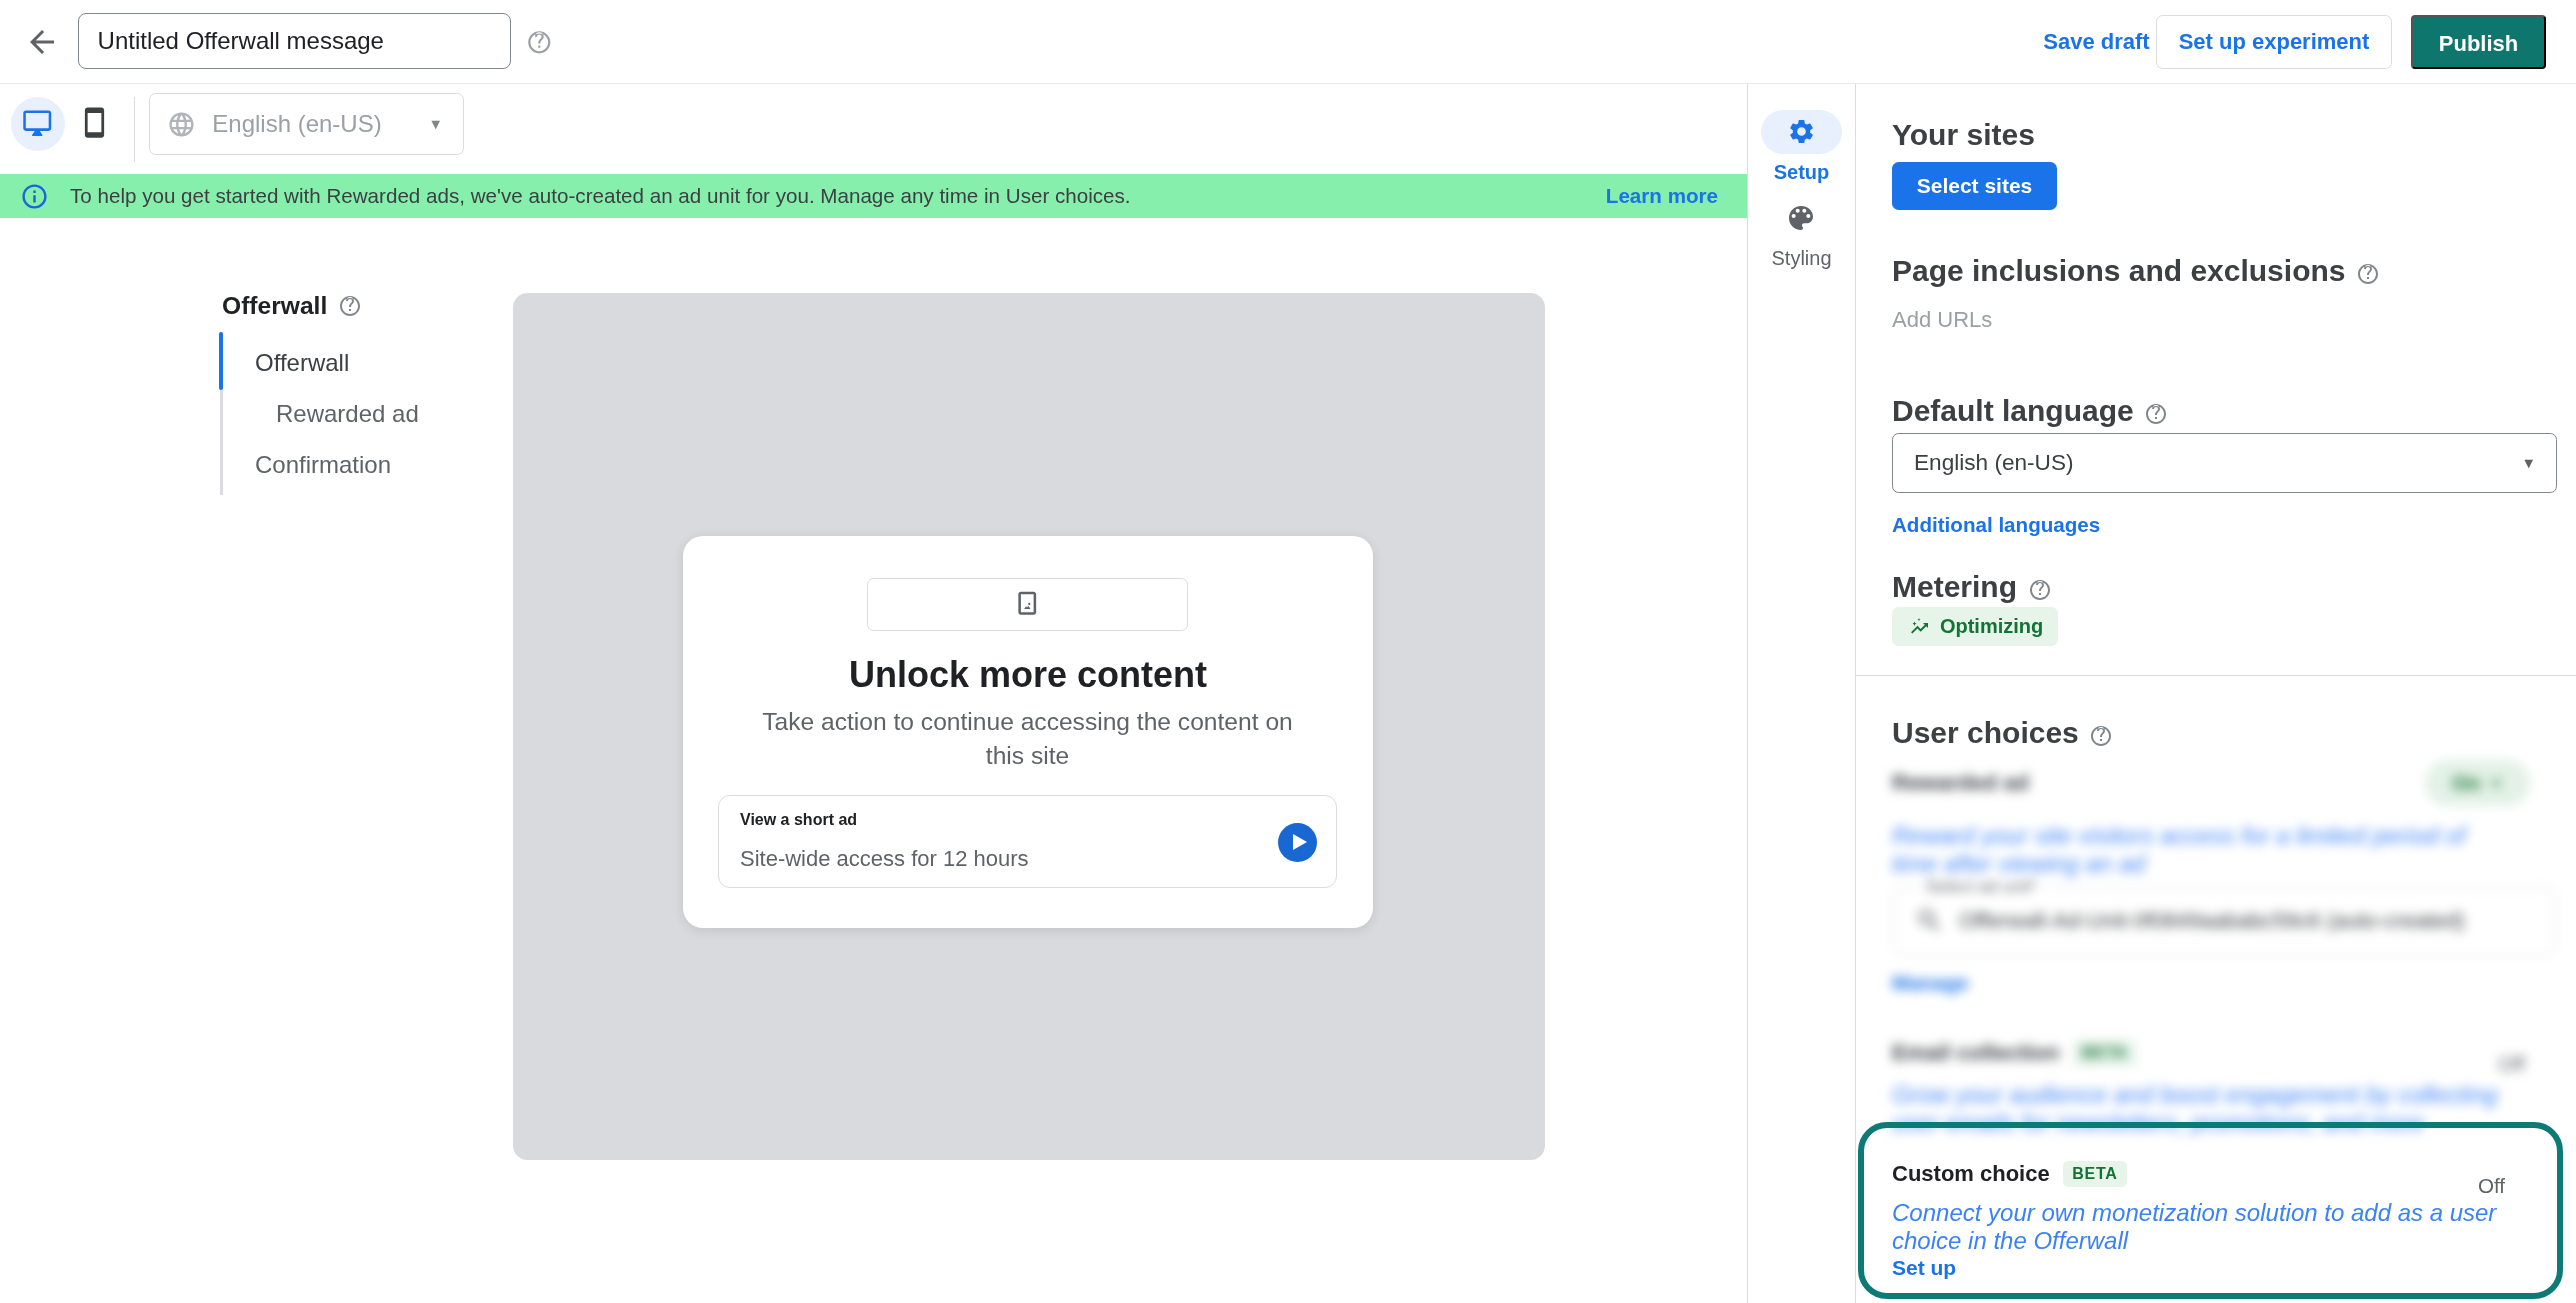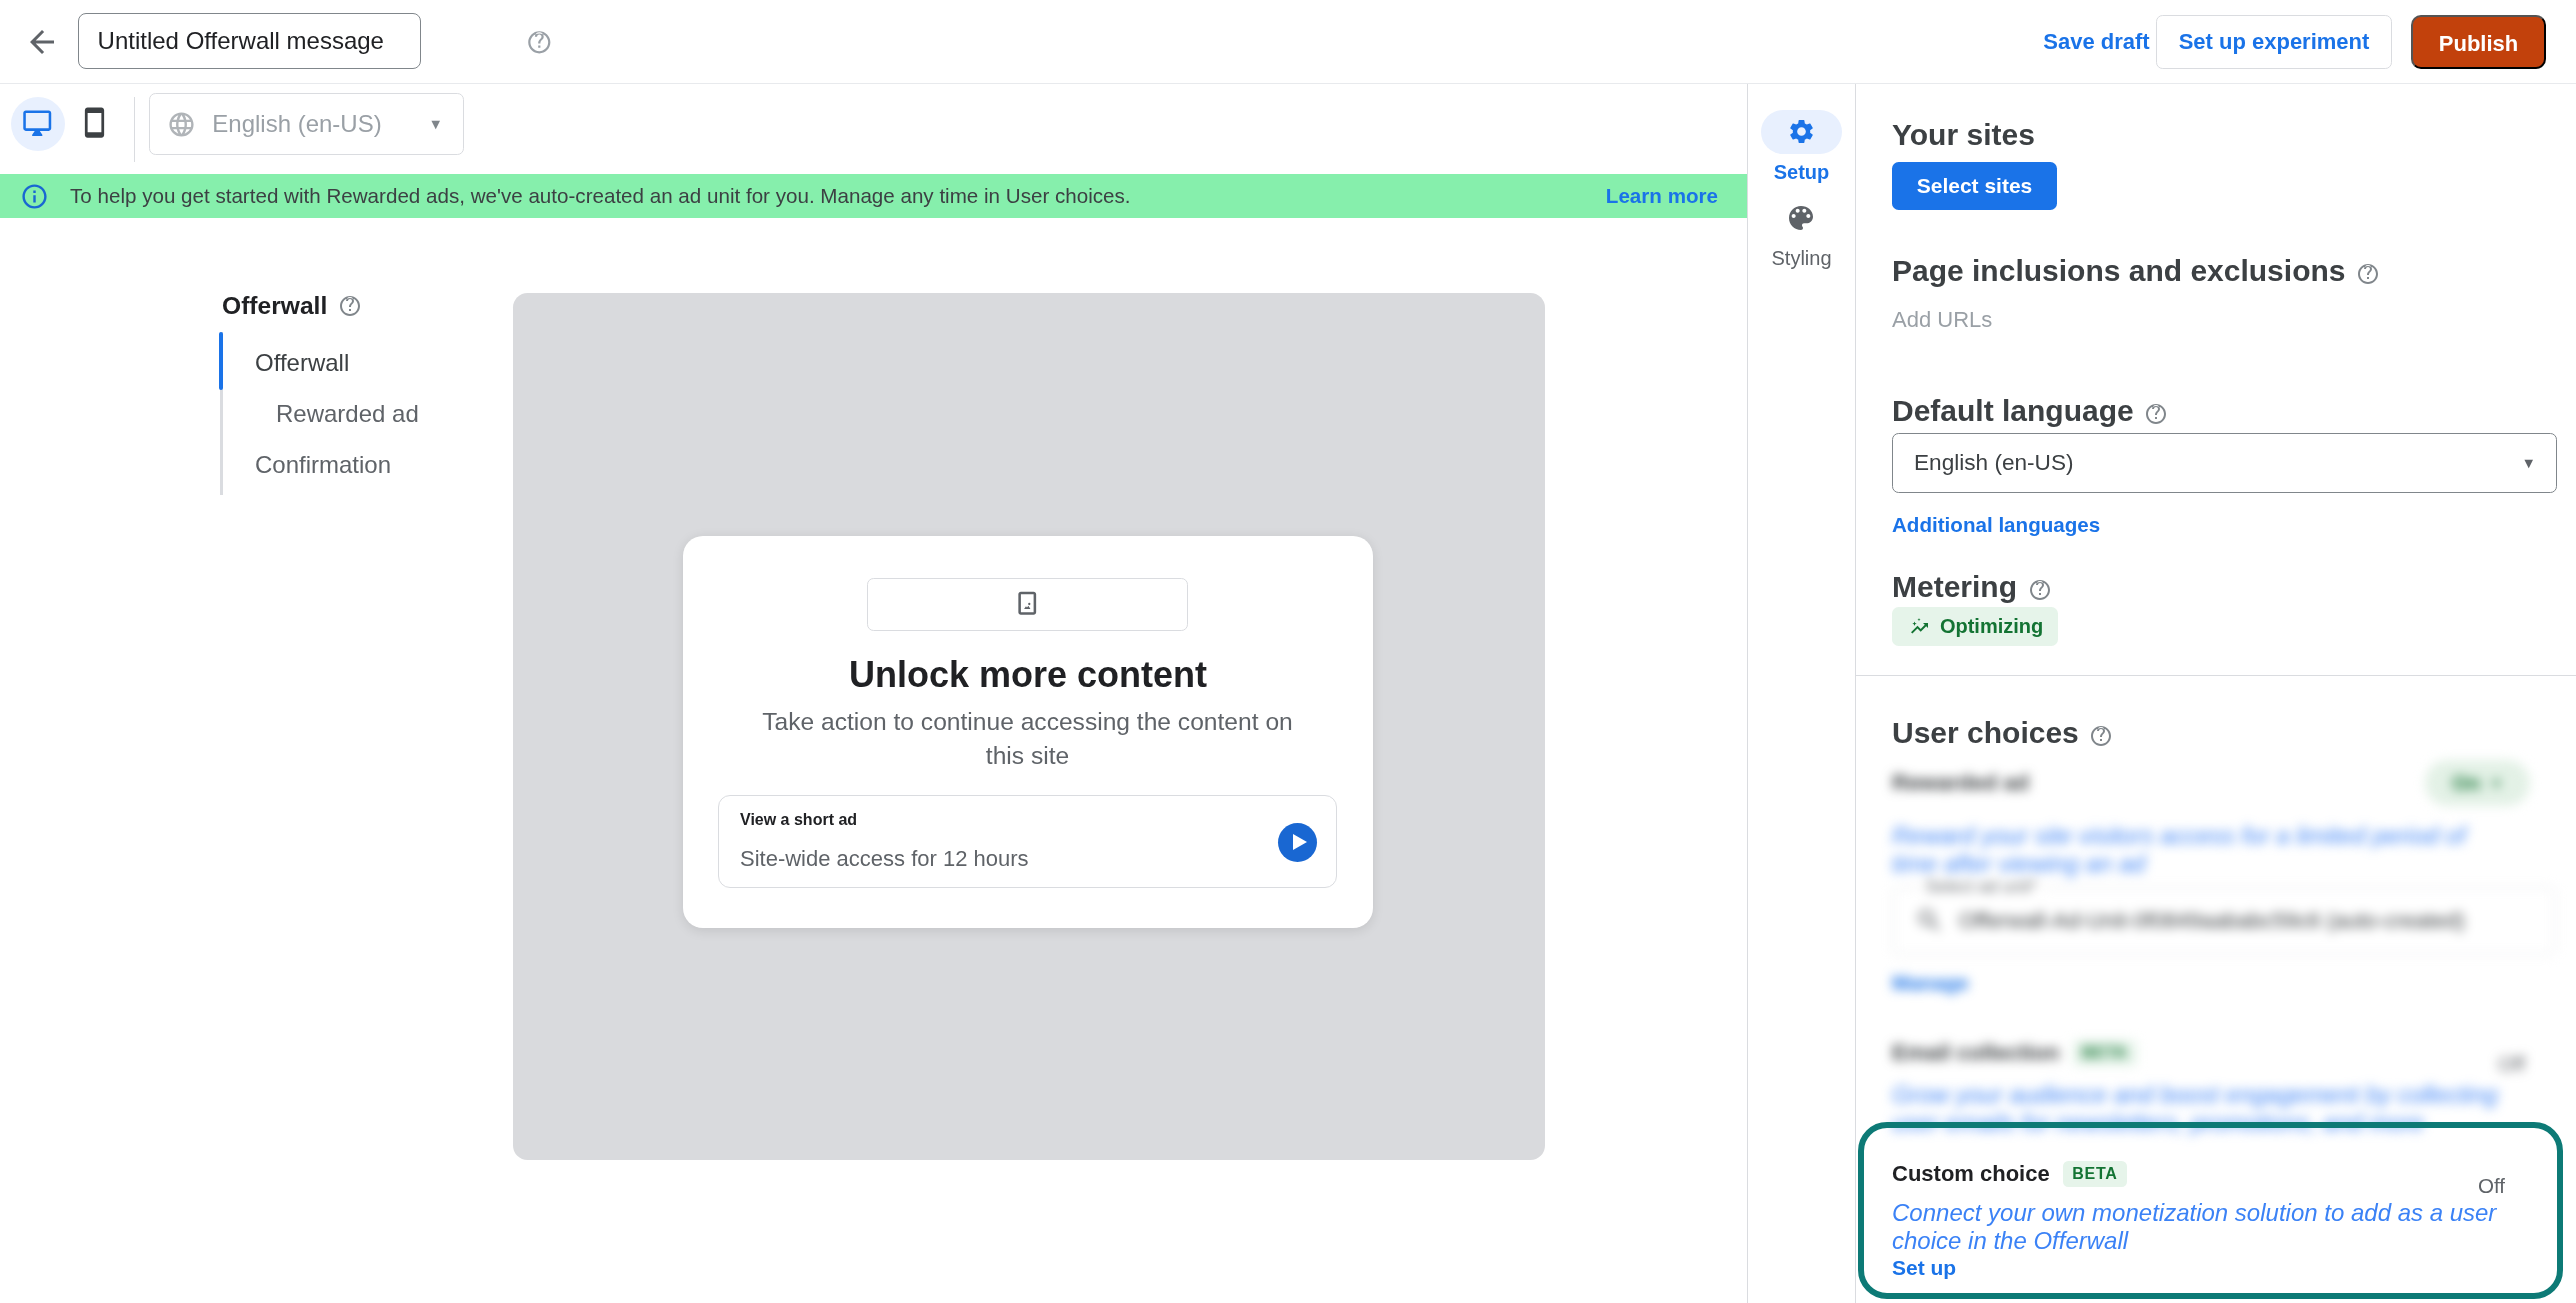--- a/index.html
+++ b/index.html
@@ -3,25 +3,25 @@
 <meta charset="utf-8">
 <style>
   * { margin:0; padding:0; box-sizing:border-box; }
   html,body { background:#fff; }
   body { font-family:"Liberation Sans", sans-serif; }
   .screen { position:relative; width:2576px; height:1303px; background:#fff; overflow:hidden; }
 
   
   .topbar { position:absolute; left:0; top:0; width:2576px; height:84px; background:#fff; border-bottom:1.3px solid #e8eaed; }
   .back-btn { position:absolute; left:24px; top:24px; width:36px; height:36px; color:#5f6368; cursor:pointer; }
-  .title-input { position:absolute; left:78px; top:13.3px; width:343px; height:56px; border:1.3px solid #80868b; border-radius:8px; font-family:"Liberation Sans",sans-serif; font-size:24px; color:#202124; padding:0 18.6px; outline:none; }
+  .title-input { position:absolute; left:78px; top:13.3px; width:433px; height:56px; border:1.3px solid #80868b; border-radius:8px; font-family:"Liberation Sans",sans-serif; font-size:24px; color:#202124; padding:0 18.6px; outline:none; }
   .title-help { position:absolute; left:526px; top:29px; width:26.6px; height:26.6px; color:#9aa0a6; }
   .save-draft { position:absolute; left:2026px; top:14.6px; height:54px; line-height:54px; padding:0 17.3px; font-size:22px; font-weight:bold; color:#1a73e8; cursor:pointer; }
   .experiment-btn { position:absolute; left:2156px; top:14.6px; width:236px; height:54px; line-height:52px; text-align:center; border:1.3px solid #dadce0; border-radius:6.6px; font-size:22px; font-weight:bold; color:#1a73e8; background:#fff; cursor:pointer; }
-  .publish-btn { position:absolute; left:2411px; top:14.6px; width:135px; height:54px; line-height:54px; text-align:center; border-radius:10px; font-size:22px; font-weight:bold; color:#fff; background:#c2410c; cursor:pointer; }
+  .publish-btn { position:absolute; left:2411px; top:14.6px; width:135px; height:54px; line-height:54px; text-align:center; border-radius:4px; font-size:22px; font-weight:bold; color:#fff; background:#0f766e; cursor:pointer; }
 
   
   .device-desktop { position:absolute; left:10.6px; top:97px; width:54px; height:54px; border-radius:50%; background:#e8f0fe; display:flex; align-items:center; justify-content:center; color:#1a73e8; cursor:pointer; }
   .device-phone { position:absolute; left:78px; top:106px; width:33px; height:36px; color:#3c4043; cursor:pointer; }
   .tdiv { position:absolute; left:134px; top:97px; width:1.3px; height:65px; background:#dadce0; }
   .lang-select { position:absolute; left:149px; top:93px; width:315px; height:62px; border:1.3px solid #dadce0; border-radius:6.6px; display:flex; align-items:center; cursor:pointer; background:#fff; }
   .lang-select .globe { width:29px; height:29px; margin-left:17.3px; color:#b0b4b8; }
   .lang-select .lang-text { font-size:24px; color:#9aa0a6; margin-left:16px; }
   .caret { font-size:14.6px; color:#5f6368; }
   .lang-select .caret { margin-left:auto; margin-right:20px; color:#80868b; }

